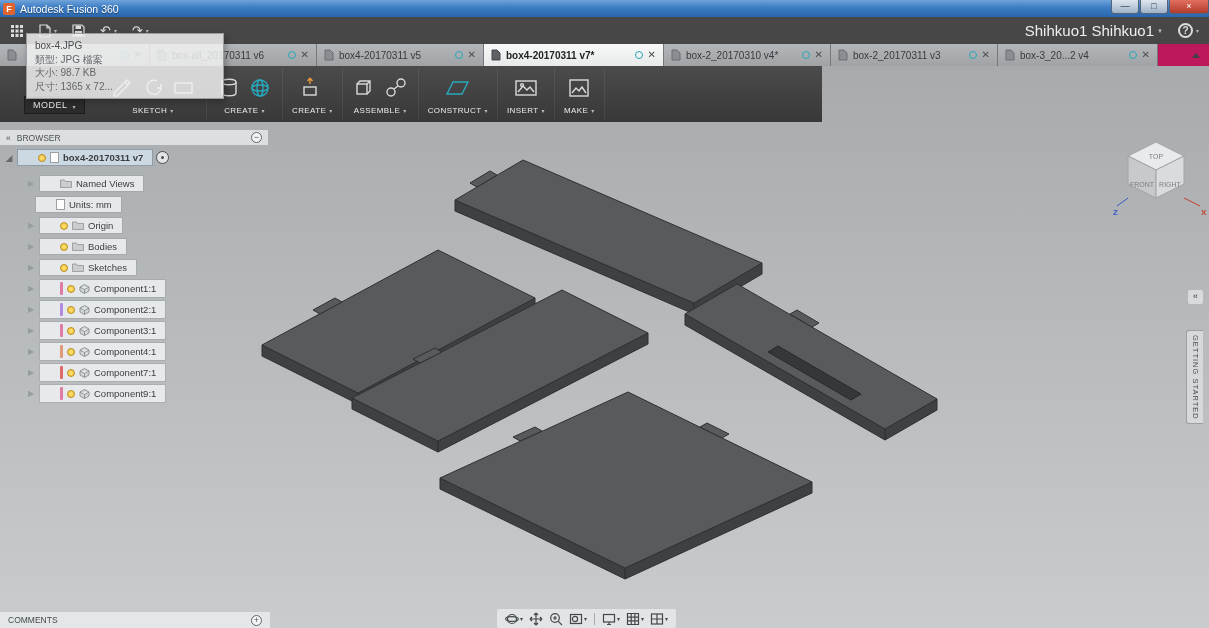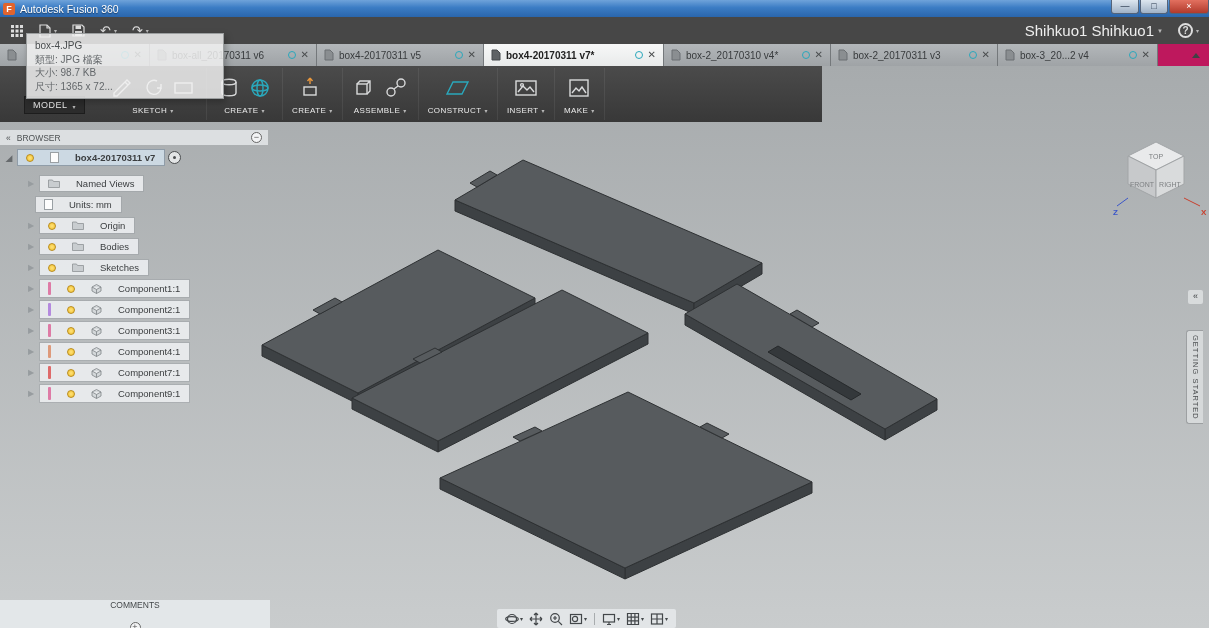--- a/index.html
+++ b/index.html
@@ -65,30 +65,30 @@
   .collapse-right { position:absolute; left:1188px; top:224px; width:15px; height:14px; background:rgba(222,225,226,.85); border-radius:2px; color:#3f4244; font-size:9px; text-align:center; line-height:13px; }
 
   
   .browser { position:absolute; left:0; top:130px; width:280px; z-index:6; }
   .b-header { position:absolute; left:0; top:0; width:268px; height:15px; background:rgba(224,227,229,.92); display:flex; align-items:center; gap:6px; padding:0 6px; font-size:8.5px; color:#4e5254; }
   .b-header .hspace { flex:1; }
   .circ-btn { width:11px; height:11px; border:1px solid #666; border-radius:50%; font-size:9px; line-height:9px; text-align:center; color:#555; background:#f3f4f5; }
   .b-row { position:absolute; display:flex; align-items:center; gap:4px; height:19px; }
   .tri { font-size:8px; color:#979c9f; width:10px; text-align:center; }
   .tri.root { font-size:9px; color:#666a6d; }
-  .pill { display:inline-flex; align-items:center; gap:16px; padding:2px 9px 2px 8px; background:rgba(234,237,239,.92); box-shadow:0 0 0 1px rgba(148,153,158,.4); font-size:9.5px; color:#3a3d3f; white-space:nowrap; }
+  .pill { display:inline-flex; align-items:center; gap:4px; padding:2px 9px 2px 20px; background:rgba(234,237,239,.92); box-shadow:0 0 0 1px rgba(148,153,158,.4); font-size:9.5px; color:#3a3d3f; white-space:nowrap; }
   .pill.rootpill { background:rgba(206,219,230,.95); box-shadow:0 0 0 1px rgba(120,140,160,.55); font-weight:bold; }
   .bulb { width:8px; height:8px; border-radius:50%; background:radial-gradient(#ffe27a, var(--bulb-yellow)); border:1px solid #b98c1e; flex:none; }
   .pagei { width:9px; height:11px; background:#fdfdfd; border:1px solid #9aa0a4; flex:none; }
   .stripe { width:3px; height:13px; border-radius:1px; flex:none; }
   .target-btn { width:13px; height:13px; border:1.5px solid #4a4d4f; border-radius:50%; position:relative; background:rgba(240,242,243,.8); }
   .target-btn::after { content:""; position:absolute; left:3.5px; top:3.5px; width:3px; height:3px; border-radius:50%; background:#4a4d4f; }
 
   
-  .comments { position:absolute; left:0; bottom:0; width:270px; height:28px; background:rgba(229,232,234,.95); display:flex; align-items:center; gap:6px; padding:0 8px; font-size:8.5px; color:#44484a; z-index:6;flex-direction:column; }
+  .comments { position:absolute; left:0; bottom:0; width:270px; height:16px; background:rgba(229,232,234,.95); display:flex; align-items:center; gap:6px; padding:0 8px; font-size:8.5px; color:#44484a; z-index:6; }
   .comments .cspace { flex:1; }
   .navbar { position:absolute; left:497px; top:543px; height:19px; display:flex; align-items:center; background:rgba(229,232,234,.88); border-radius:2px; padding:0 5px; z-index:6; }
   .nbtn { display:flex; align-items:center; gap:1px; padding:0 3px; }
   .nbtn svg { stroke:#43474a; stroke-width:1.2; fill:none; display:block; }
   .nsep { width:1px; height:12px; background:#a8acae; margin:0 4px; }
   .ncaret { font-size:6px; color:#43474a; }
 
   
   .file-tooltip { position:absolute; left:26px; top:33px; width:198px; background:rgba(242,242,242,.84); border:1px solid #9b9e9f; box-shadow:2px 3px 7px rgba(0,0,0,.28); padding:5px 8px; z-index:50; font-size:10px; line-height:13.5px; color:#63676a; }
   .file-tooltip .fname { color:#494d4f; }

